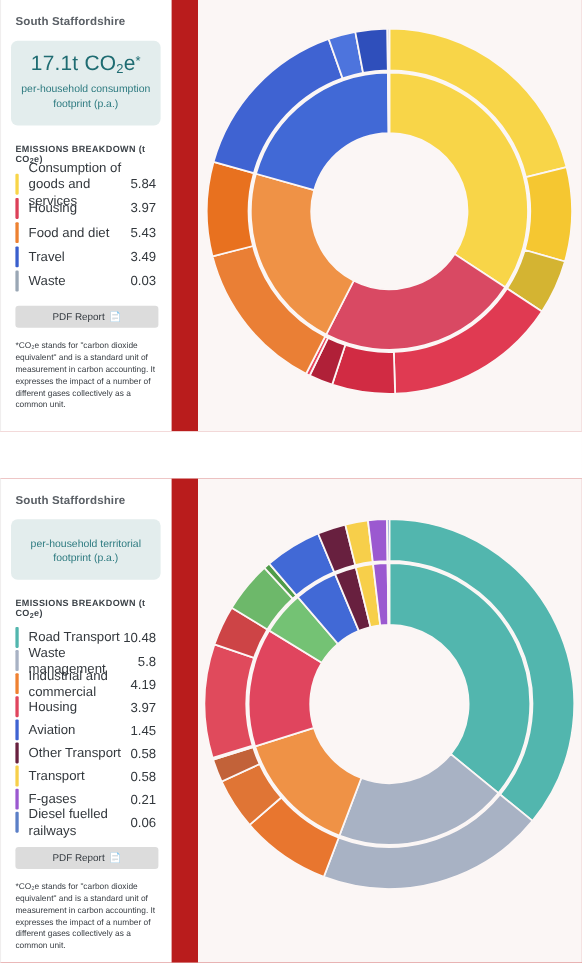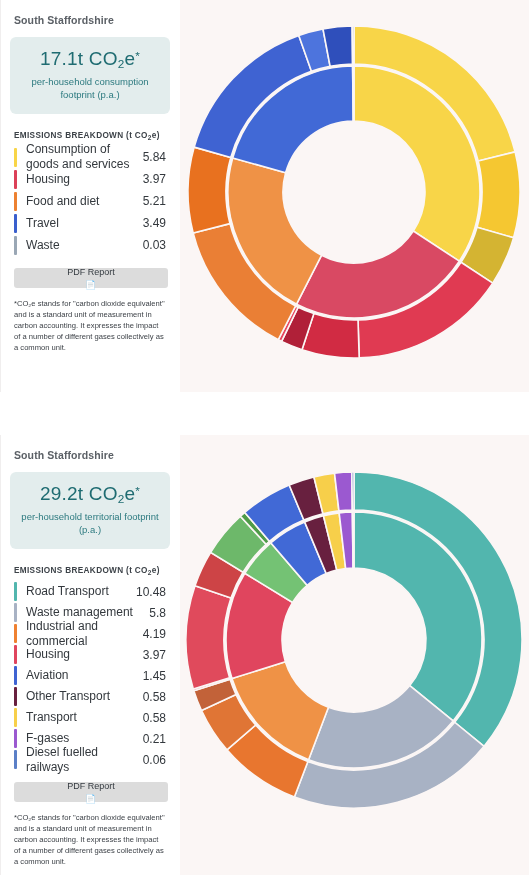--- a/index.html
+++ b/index.html
@@ -8,20 +8,21 @@
     background: #ffffff;
     font-family: "Liberation Sans", sans-serif;
     overflow: hidden;
   }
   .panel {
     position: absolute;
     left: 0;
     width: 529px;
     display: flex;
     background: #b91c1c;
+    gap: 24px;
   }
   #panel-consumption { top: 0; height: 392px; }
   #panel-territorial { top: 435px; height: 440px; }
 
   .side {
     width: 180px;
     background: #ffffff;
     padding: 14px 10px 0 10px;
     position: relative;
   }
@@ -107,21 +108,20 @@
     height: 20px;
     width: calc(100% - 6px);
     font-family: "Liberation Sans", sans-serif;
     font-size: 9px;
     color: #343a40;
     display: flex;
     align-items: center;
     justify-content: center;
     gap: 4px;
     cursor: pointer;
-    flex-direction: column;
   }
   .doc-icon { font-size: 9px; line-height: 1; }
 
   .footnote {
     margin: 11px 4px 0 4px;
     font-size: 7.6px;
     line-height: 1.42;
     color: #3a3f45;
   }
 
@@ -156,21 +156,21 @@
           <span class="legend-value">5.84</span>
         </div>
         <div class="legend-row">
           <span class="swatch" style="background: rgb(220, 64, 88);"></span>
           <span class="legend-label">Housing</span>
           <span class="legend-value">3.97</span>
         </div>
         <div class="legend-row">
           <span class="swatch" style="background: rgb(237, 129, 49);"></span>
           <span class="legend-label">Food and diet</span>
-          <span class="legend-value">5.21</span>
+          <span class="legend-value">5.43</span>
         </div>
         <div class="legend-row">
           <span class="swatch" style="background: rgb(58, 95, 205);"></span>
           <span class="legend-label">Travel</span>
           <span class="legend-value">3.49</span>
         </div>
         <div class="legend-row">
           <span class="swatch" style="background: rgb(154, 167, 181);"></span>
           <span class="legend-label">Waste</span>
           <span class="legend-value">0.03</span>
@@ -208,26 +208,20 @@
       </svg>
   </div>
 </section>
 
 <section class="panel" id="panel-territorial">
   <div class="side">
 
     <div class="region-name">South Staffordshire</div>
 
     <div class="headline">
-      <div class="headline-value">
-        <span>29.2t</span>
-        <span>
-          <span>CO</span><sub>2</sub><span>e</span><sup>*</sup>
-        </span>
-      </div>
       <div class="headline-sub">per-household territorial footprint (p.a.)</div>
     </div>
 
     <div class="breakdown-title">
       <span>EMISSIONS BREAKDOWN (t CO</span><sub>2</sub><span>e)</span>
     </div>
 
     <div class="legend" id="legend-territorial">
         <div class="legend-row">
           <span class="swatch" style="background: rgb(82, 182, 174);"></span>

